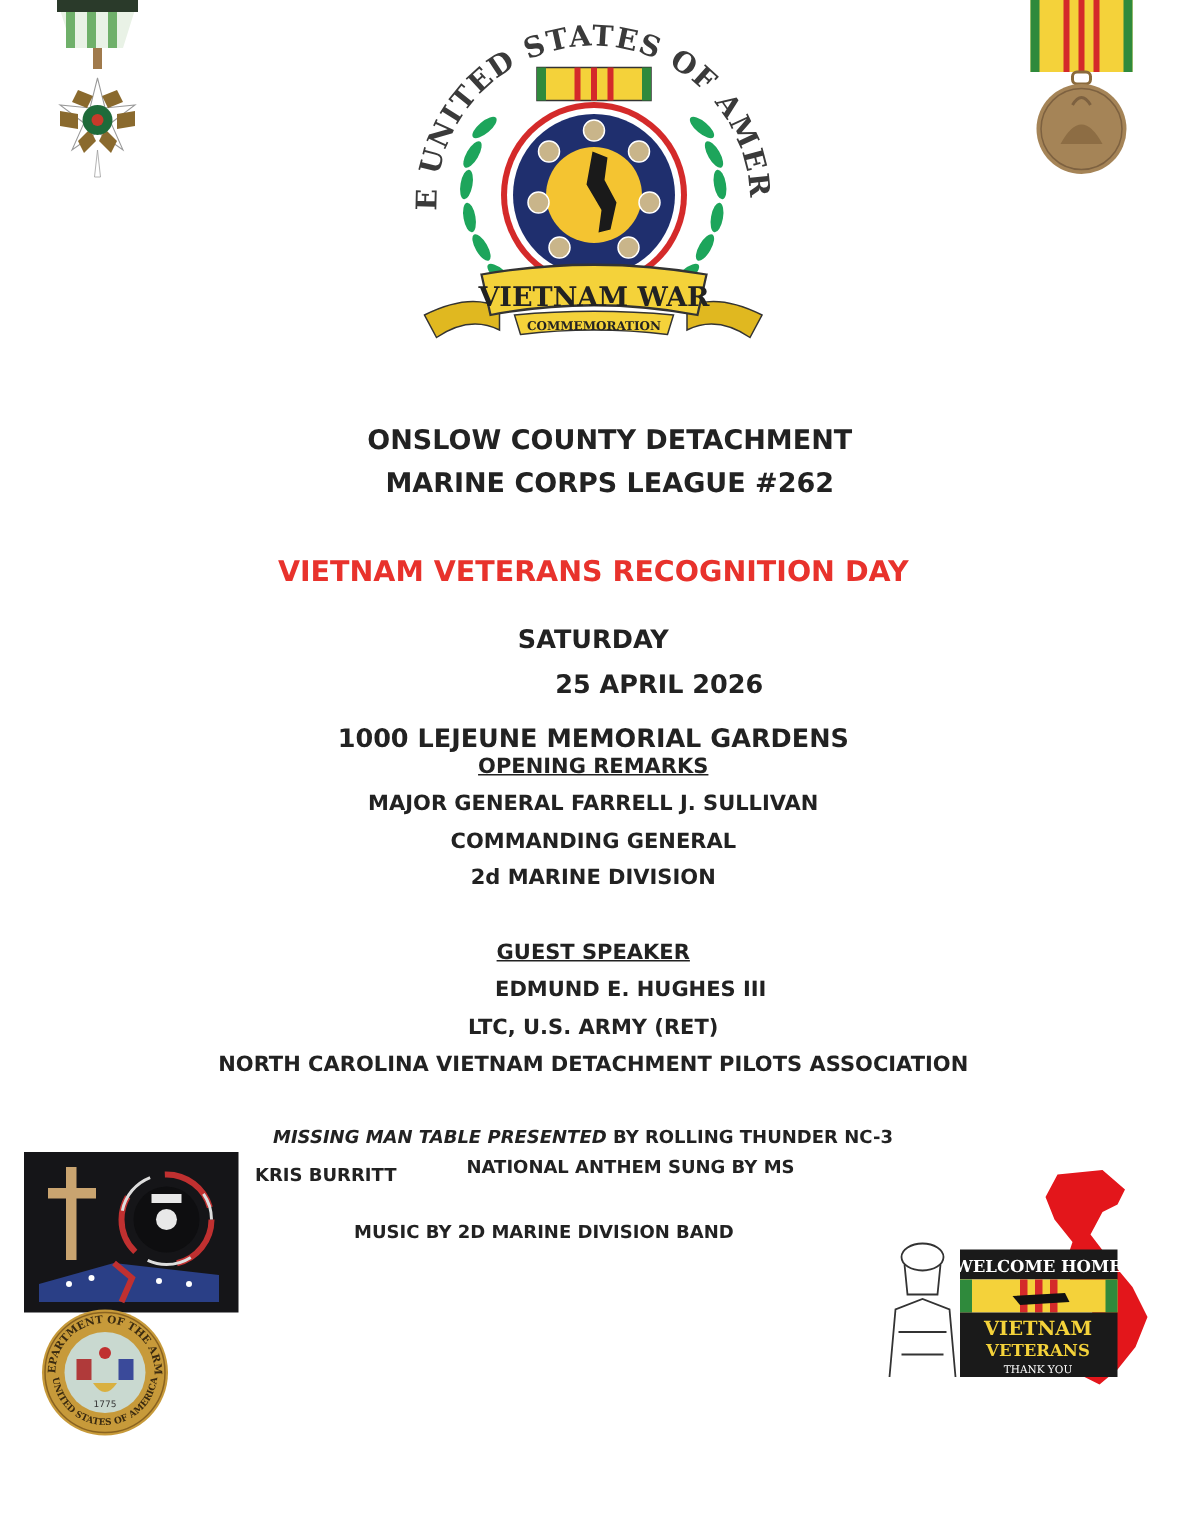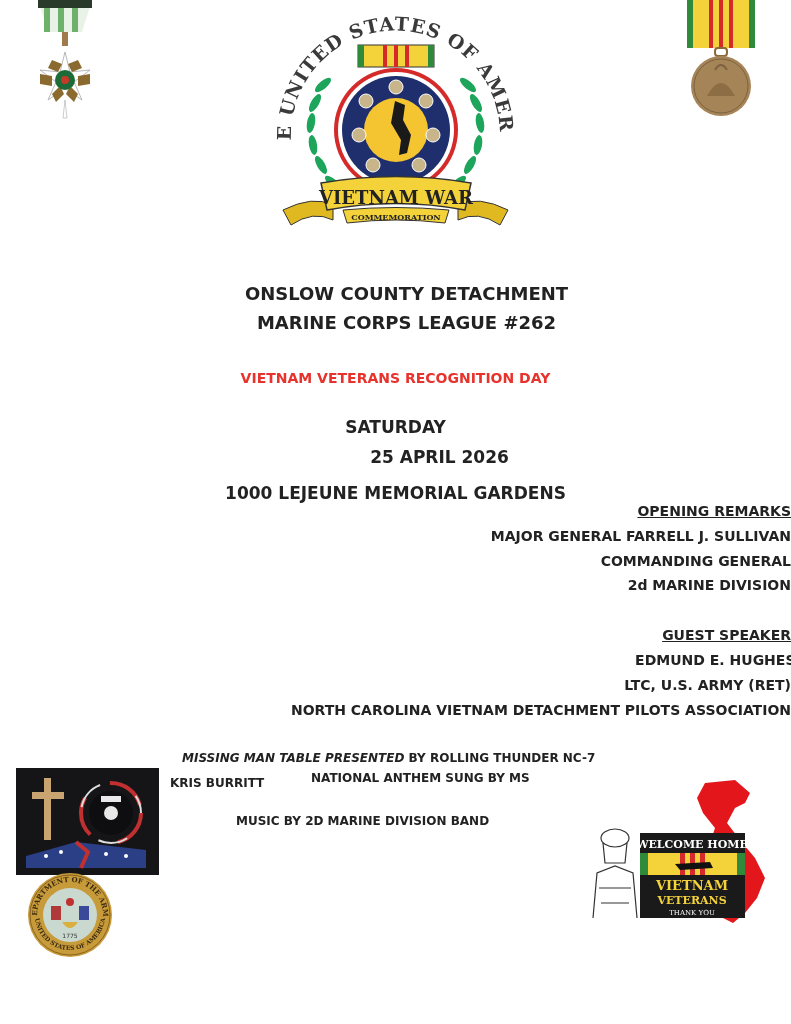--- a/index.html
+++ b/index.html
@@ -1,23 +1,23 @@
 <!DOCTYPE html>
 <html><head>
 <meta charset="utf-8">
 <style>
   html, body { margin: 0; padding: 0; background: #ffffff; }
   body { width: 791px; height: 1024px; position: relative; overflow: hidden;
          font-family: "DejaVu Sans", sans-serif; color: #222; }
   .abs { position: absolute; }
   .line { position: absolute; left: 0; width: 791px; text-align: center; font-weight: bold; white-space: nowrap; }
   .h1 { font-size: 18px; color: #222; padding-left: 11px; }
-  .red { font-size: 14px; color: #e8322c; font-weight: bold; }
+  .red { font-size: 19px; color: #e8322c; font-weight: bold; }
   .h2 { font-size: 17px; }
-  .h3 { font-size: 14px; text-align: right; }
+  .h3 { font-size: 14px; }
   .ital { font-style: italic; }
   .u { text-decoration: underline; }
   .sm { font-size: 12px; }
   svg { display: block; }
 </style>
 </head>
 <body>
 
 <div class="abs" style="left:30px;top:0;width:70px;height:125px;">
   <svg width="70" height="125" viewBox="0 0 70 125">
@@ -125,21 +125,21 @@
 <div class="line h3 u" style="top:503px;">OPENING REMARKS</div>
 <div class="line h3" style="top:528px;">MAJOR GENERAL FARRELL J. SULLIVAN</div>
 <div class="line h3" style="top:553px;">COMMANDING GENERAL</div>
 <div class="line h3" style="top:577px;">2d MARINE DIVISION</div>
 
 <div class="line h3 u" style="top:627px;">GUEST SPEAKER</div>
 <div class="line h3" style="top:652px;padding-left:25px;">EDMUND E. HUGHES III</div>
 <div class="line h3" style="top:677px;">LTC, U.S. ARMY (RET)</div>
 <div class="line h3" style="top:702px;">NORTH CAROLINA VIETNAM DETACHMENT PILOTS ASSOCIATION</div>
 
-<div class="abs sm" style="left:182px;top:751px;font-weight:bold;white-space:nowrap;"><span class="ital">MISSING MAN TABLE PRESENTED</span><span> BY ROLLING THUNDER NC-7</span></div>
+<div class="abs sm" style="left:182px;top:751px;font-weight:bold;white-space:nowrap;"><span class="ital">MISSING MAN TABLE PRESENTED</span><span> BY ROLLING THUNDER NC-3</span></div>
 <div class="abs sm" style="left:311px;top:771px;font-weight:bold;white-space:nowrap;">NATIONAL ANTHEM SUNG BY MS</div>
 <div class="abs sm" style="left:170px;top:776px;font-weight:bold;white-space:nowrap;">KRIS BURRITT</div>
 <div class="abs sm" style="left:236px;top:814px;font-weight:bold;white-space:nowrap;">MUSIC BY 2D MARINE DIVISION BAND</div>
 
 <div class="abs" style="left:16px;top:768px;width:143px;height:107px;background:#151518;">
   <svg width="143" height="107" viewBox="0 0 143 107">
     <rect x="28" y="10" width="7" height="62" fill="#c9a470"></rect>
     <rect x="16" y="24" width="32" height="7" fill="#c9a470"></rect>
     <circle cx="95" cy="45" r="30" fill="none" stroke="#c03030" stroke-width="4" stroke-dasharray="40 30"></circle>
     <circle cx="95" cy="45" r="30" fill="none" stroke="#dddddd" stroke-width="2" stroke-dasharray="30 40" stroke-dashoffset="40"></circle>

